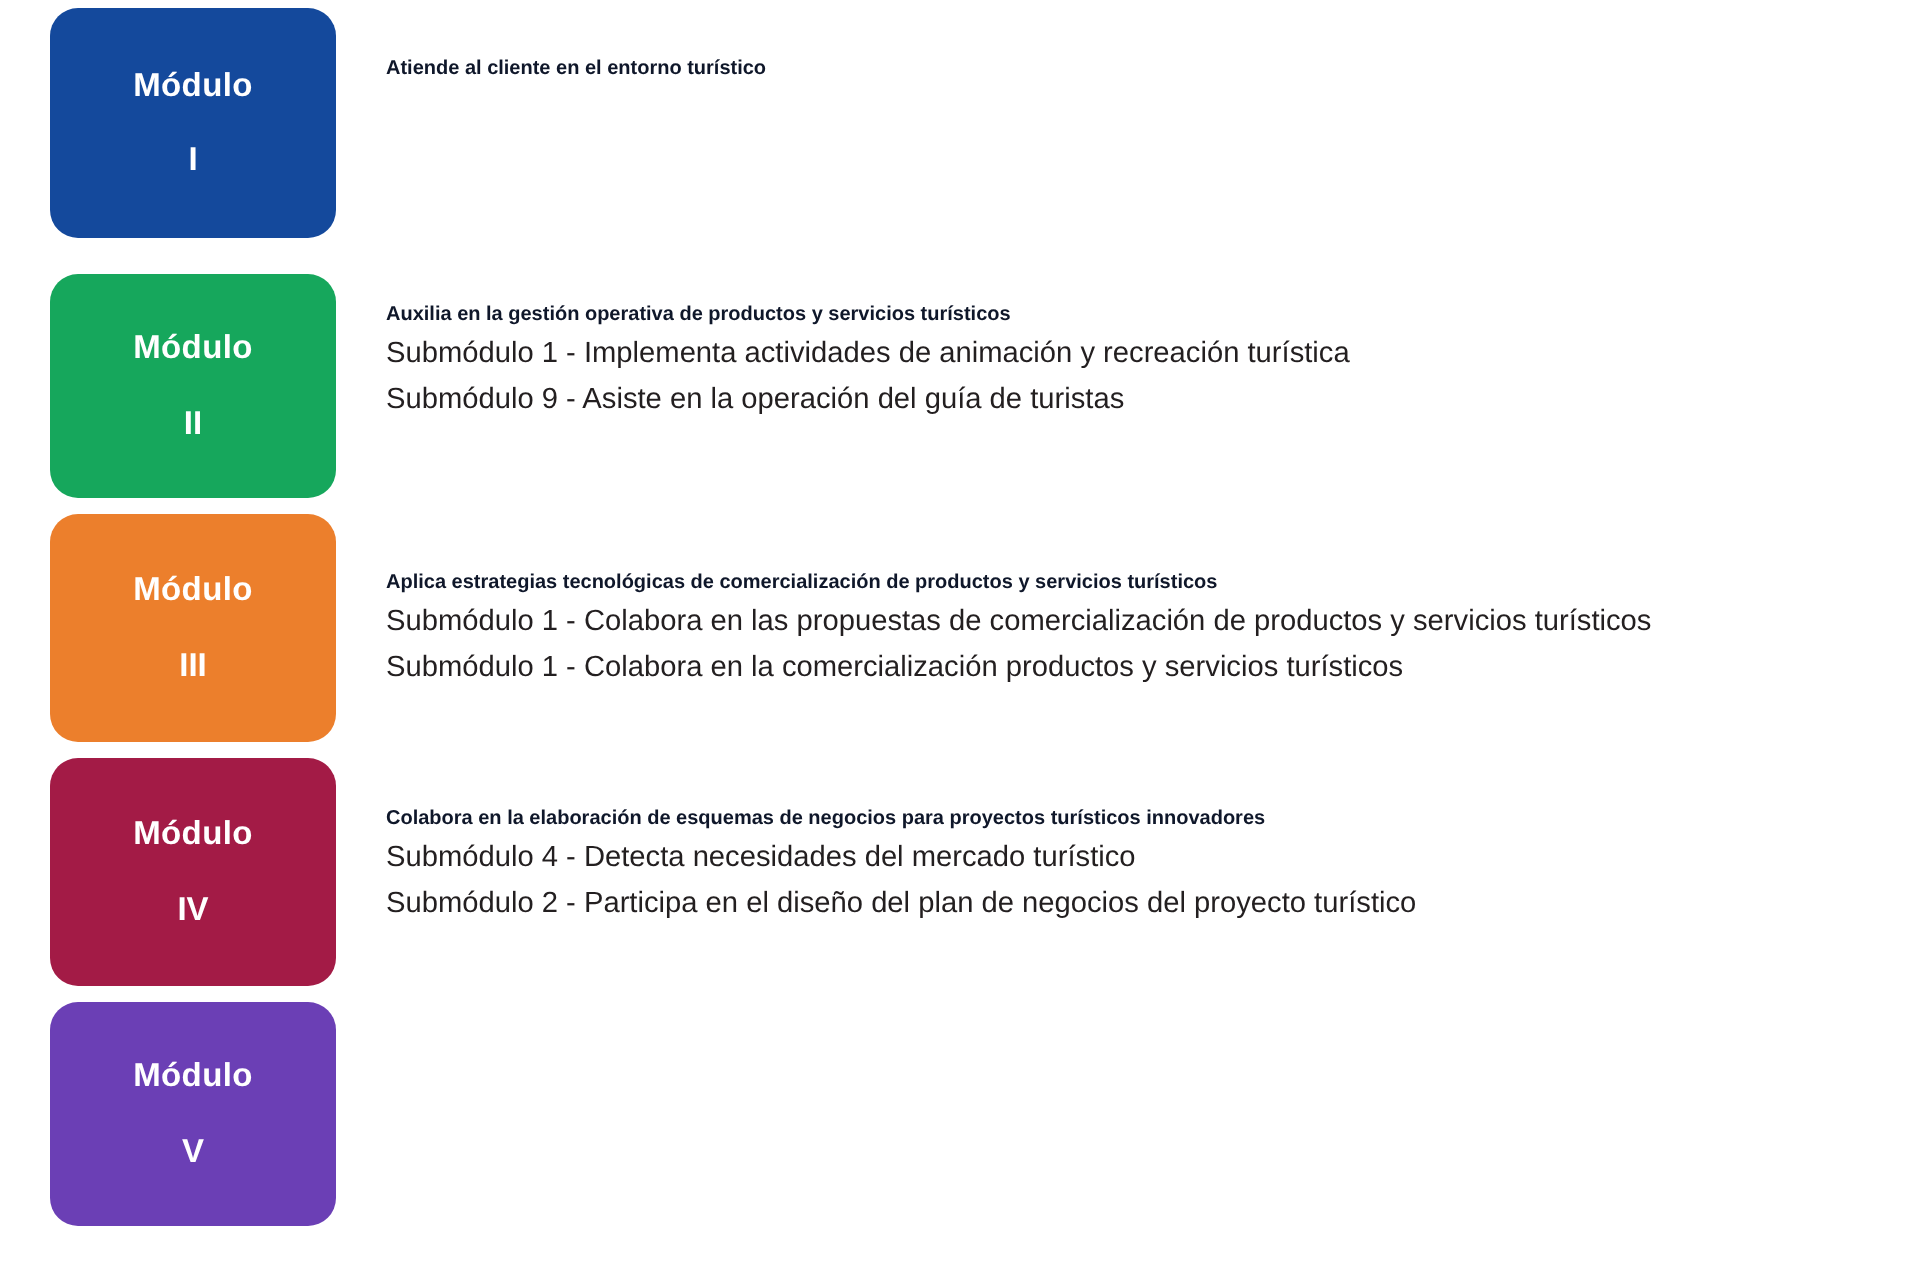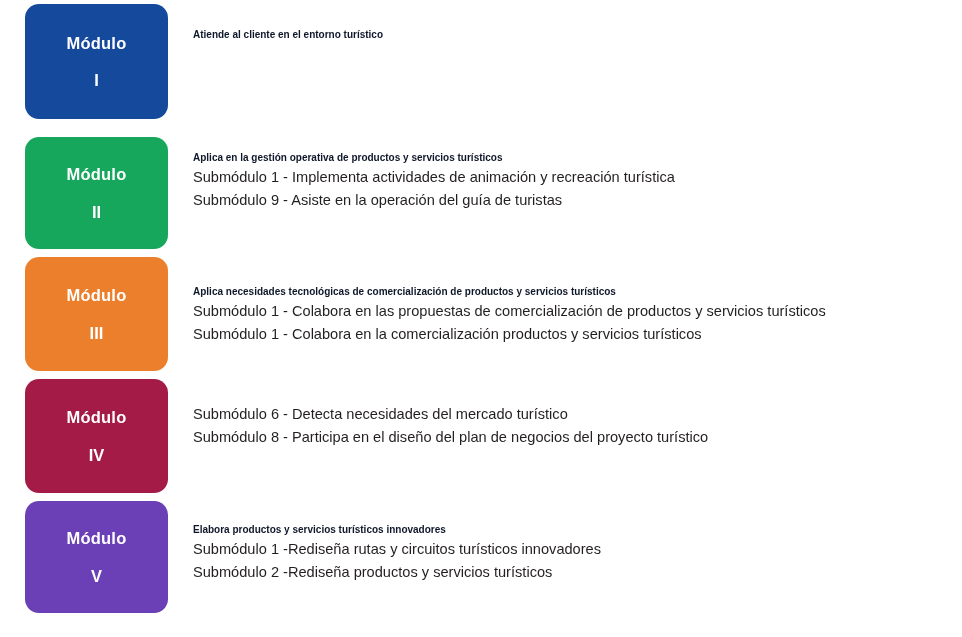--- a/index.html
+++ b/index.html
@@ -102,54 +102,50 @@
       <p class="m-title">Atiende al cliente en el entorno turístico</p>
     </div>
   </div>
 
   <div class="module-row" id="row-2">
     <div class="chip" style="background:#16a75c;">
       <div class="chip-word">Módulo</div>
       <div class="chip-num">II</div>
     </div>
     <div class="text-col">
-      <p class="m-title">Aplica en la gestión operativa de productos y servicios turísticos</p>
+      <p class="m-title">Auxilia en la gestión operativa de productos y servicios turísticos</p>
       <div class="m-sub">Submódulo 1 - Implementa actividades de animación y recreación turística</div>
       <div class="m-sub">Submódulo 9 - Asiste en la operación del guía de turistas</div>
     </div>
   </div>
 
   <div class="module-row" id="row-3">
     <div class="chip" style="background:#ec7f2c;">
       <div class="chip-word">Módulo</div>
       <div class="chip-num">III</div>
     </div>
     <div class="text-col">
-      <p class="m-title">Aplica necesidades tecnológicas de comercialización de productos y servicios turísticos</p>
+      <p class="m-title">Aplica estrategias tecnológicas de comercialización de productos y servicios turísticos</p>
       <div class="m-sub">Submódulo 1 - Colabora en las propuestas de comercialización de productos y servicios turísticos</div>
       <div class="m-sub">Submódulo 1 - Colabora en la comercialización productos y servicios turísticos</div>
     </div>
   </div>
 
   <div class="module-row" id="row-4">
     <div class="chip" style="background:#a31b46;">
       <div class="chip-word">Módulo</div>
       <div class="chip-num">IV</div>
     </div>
     <div class="text-col">
-      <div class="m-sub">Submódulo 6 - Detecta necesidades del mercado turístico</div>
-      <div class="m-sub">Submódulo 8 - Participa en el diseño del plan de negocios del proyecto turístico</div>
+      <p class="m-title">Colabora en la elaboración de esquemas de negocios para proyectos turísticos innovadores</p>
+      <div class="m-sub">Submódulo 4 - Detecta necesidades del mercado turístico</div>
+      <div class="m-sub">Submódulo 2 - Participa en el diseño del plan de negocios del proyecto turístico</div>
     </div>
   </div>
 
   <div class="module-row" id="row-5">
     <div class="chip" style="background:#6b3fb5;">
       <div class="chip-word">Módulo</div>
       <div class="chip-num">V</div>
     </div>
-    <div class="text-col">
-      <p class="m-title">Elabora productos y servicios turísticos innovadores</p>
-      <div class="m-sub">Submódulo 1 -Rediseña rutas y circuitos turísticos innovadores</div>
-      <div class="m-sub">Submódulo 2 -Rediseña productos y servicios turísticos</div>
-    </div>
   </div>
 
 </div>
 
 </body></html>

